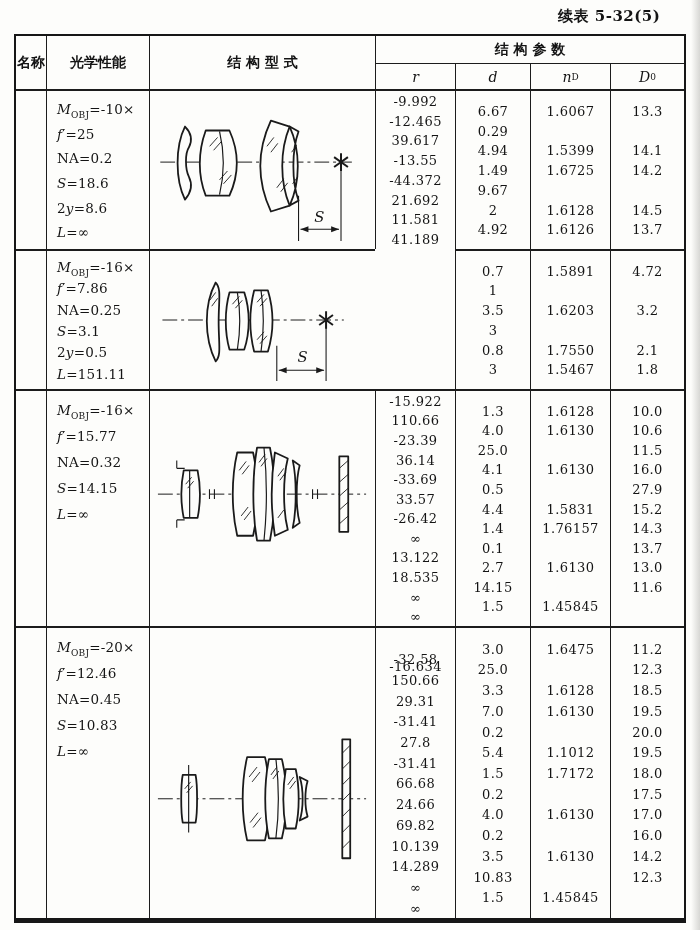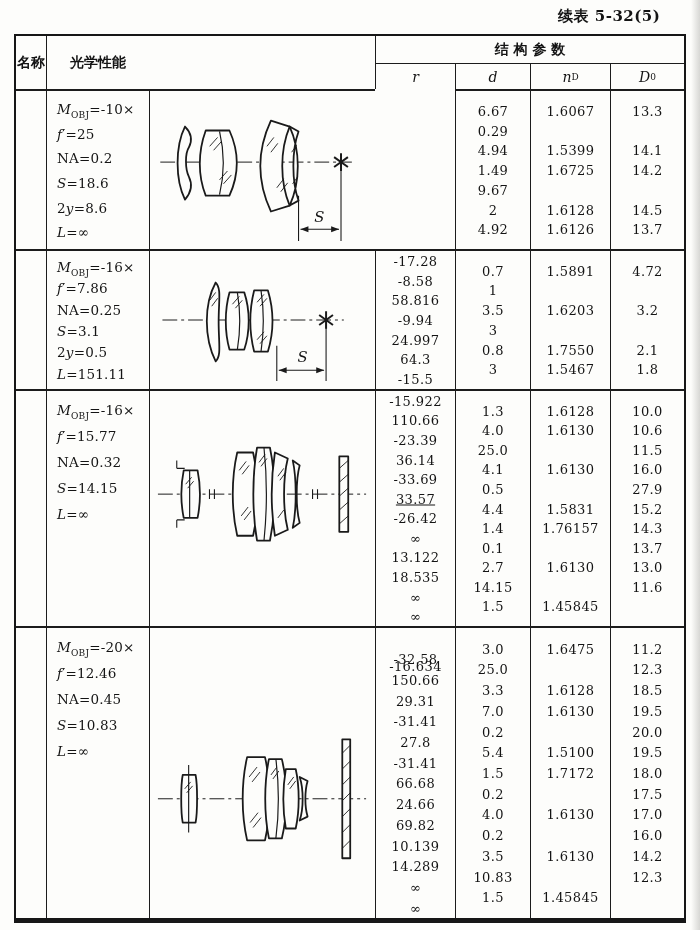--- a/index.html
+++ b/index.html
@@ -52,20 +52,21 @@
 </head>
 <body>
 
 <div class="page-edge"></div>
 
 <div class="caption">续表 5-32(5)</div>
 
 <div id="grid">
   <div class="cell hdr" style="grid-column:1;grid-row:1/3">名称</div>
   <div class="cell hdr bl" style="grid-column:2;grid-row:1/3">光学性能</div>
+  <div class="cell hdr bl" style="grid-column:3;grid-row:1/3">结  构  型  式</div>
   <div class="cell hdr bl" style="grid-column:4/8;grid-row:1">结  构  参  数</div>
   <div class="cell hdr sub bl btt" style="grid-column:4;grid-row:2">
       <i>r</i>
     </div>
   <div class="cell hdr sub bl btt" style="grid-column:5;grid-row:2">
       <i>d</i>
     </div>
   <div class="cell hdr sub bl btt" style="grid-column:6;grid-row:2">
       <i>n</i>
       <sub>D</sub>
@@ -93,20 +94,30 @@
   <path class="lens" d="M141,36 C152,60 152,92 141,116 L150,111 C143,92 143,60 150,41 Z"></path>
   <path class="h" d="M60,56 l8,-9 M64,60 l8,-9 M70,90 l8,-9 M74,94 l8,-9 M118,56 l7,-9 M122,62 l7,-9 M128,98 l7,-9 M132,102 l7,-9 M143,62 l5,-7 M144,94 l5,-7"></path>
   <path class="star" d="M186,67 L200,77 M186,77 L200,67 M193,63 L193,81"></path>
   <line class="thin" x1="193" y1="72" x2="193" y2="152"></line>
   <line class="thin" x1="150" y1="106" x2="150" y2="152"></line>
   <line class="thin" x1="152" y1="140" x2="191" y2="140"></line>
   <path class="arr" d="M152,140 l8,-3 v6 Z M191,140 l-8,-3 v6 Z"></path>
   <text class="slab" x="166" y="133">S</text>
 </svg>
     </div>
+    <div class="cell param-cell bt bl" style="grid-area: 3 / 4;">
+      <span class="val" style="top: 6.25%;">-9.992</span>
+      <span class="val" style="top: 18.75%;">-12.465</span>
+      <span class="val" style="top: 31.25%;">39.617</span>
+      <span class="val" style="top: 43.75%;">-13.55</span>
+      <span class="val" style="top: 56.25%;">-44.372</span>
+      <span class="val" style="top: 68.75%;">21.692</span>
+      <span class="val" style="top: 81.25%;">11.581</span>
+      <span class="val" style="top: 93.75%;">41.189</span>
+    </div>
     <div class="cell param-cell bt bl" style="grid-area: 3 / 5;">
       <span class="val" style="top: 12.5%;">6.67</span>
       <span class="val" style="top: 25%;">0.29</span>
       <span class="val" style="top: 37.5%;">4.94</span>
       <span class="val" style="top: 50%;">1.49</span>
       <span class="val" style="top: 62.5%;">9.67</span>
       <span class="val" style="top: 75%;">2</span>
       <span class="val" style="top: 87.5%;">4.92</span>
     </div>
     <div class="cell param-cell bt bl" style="grid-area: 3 / 6;">
@@ -141,29 +152,20 @@
   <path class="lens" d="M105,40 C100,60 100,82 105,102 L119,102 C125,82 125,60 119,40 Z"></path>
   <path class="edge" d="M112,40 C115,60 115,82 112,102"></path>
   <path class="h" d="M60,50 l6,-8 M62,56 l6,-8 M83,54 l7,-8 M86,58 l7,-8 M108,52 l7,-8 M111,56 l7,-8 M108,90 l7,-8 M111,94 l7,-8"></path>
   <path class="star" d="M171,65 L185,75 M171,75 L185,65 M178,61 L178,79"></path>
   <line class="thin" x1="178" y1="70" x2="178" y2="132"></line>
   <line class="thin" x1="128" y1="96" x2="128" y2="132"></line>
   <line class="thin" x1="130" y1="121" x2="176" y2="121"></line>
   <path class="arr" d="M130,121 l8,-3 v6 Z M176,121 l-8,-3 v6 Z"></path>
   <text class="slab" x="149" y="113">S</text>
 </svg>
-    </div>
-    <div class="cell param-cell bt bl" style="grid-area: 4 / 4;">
-      <span class="val" style="top: 7.14286%;">-17.28</span>
-      <span class="val" style="top: 21.4286%;">-8.58</span>
-      <span class="val" style="top: 35.7143%;">58.816</span>
-      <span class="val" style="top: 50%;">-9.94</span>
-      <span class="val" style="top: 64.2857%;">24.997</span>
-      <span class="val" style="top: 78.5714%;">64.3</span>
-      <span class="val" style="top: 92.8571%;">-15.5</span>
     </div>
     <div class="cell param-cell bt bl" style="grid-area: 4 / 5;">
       <span class="val" style="top: 14.2857%;">0.7</span>
       <span class="val" style="top: 28.5714%;">1</span>
       <span class="val" style="top: 42.8571%;">3.5</span>
       <span class="val" style="top: 57.1429%;">3</span>
       <span class="val" style="top: 71.4286%;">0.8</span>
       <span class="val" style="top: 85.7143%;">3</span>
     </div>
     <div class="cell param-cell bt bl" style="grid-area: 4 / 6;">
@@ -204,21 +206,21 @@
   <rect class="lens" x="191" y="66" width="9" height="76"></rect>
   <path class="h" d="M191,78 l9,-8 M191,92 l9,-8 M191,106 l9,-8 M191,120 l9,-8 M191,134 l9,-8"></path>
 </svg>
     </div>
     <div class="cell param-cell bt bl" style="grid-area: 5 / 4;">
       <span class="val" style="top: 4.16667%;">-15.922</span>
       <span class="val" style="top: 12.5%;">110.66</span>
       <span class="val" style="top: 20.8333%;">-23.39</span>
       <span class="val" style="top: 29.1667%;">36.14</span>
       <span class="val" style="top: 37.5%;">-33.69</span>
-      <span class="val" style="top: 45.8333%; text-decoration: underline;">33.57</span>
+      <span class="val" style="top: 45.8333%;">33.57</span>
       <span class="val" style="top: 54.1667%;">-26.42</span>
       <span class="val" style="top: 62.5%;">∞</span>
       <span class="val" style="top: 70.8333%;">13.122</span>
       <span class="val" style="top: 79.1667%;">18.535</span>
       <span class="val" style="top: 87.5%;">∞</span>
       <span class="val" style="top: 95.8333%;">∞</span>
     </div>
     <div class="cell param-cell bt bl" style="grid-area: 5 / 5;">
       <span class="val" style="top: 8.33333%;">1.3</span>
       <span class="val" style="top: 16.6667%;">4.0</span>
@@ -306,21 +308,21 @@
       <span class="val" style="top: 64.2857%;">4.0</span>
       <span class="val" style="top: 71.4286%;">0.2</span>
       <span class="val" style="top: 78.5714%;">3.5</span>
       <span class="val" style="top: 85.7143%;">10.83</span>
       <span class="val" style="top: 92.8571%;">1.5</span>
     </div>
     <div class="cell param-cell bt bl" style="grid-area: 6 / 6;">
       <span class="val" style="top: 7.14286%;">1.6475</span>
       <span class="val" style="top: 21.4286%;">1.6128</span>
       <span class="val" style="top: 28.5714%;">1.6130</span>
-      <span class="val" style="top: 42.8571%;">1.5100</span>
+      <span class="val" style="top: 42.8571%;">1.1012</span>
       <span class="val" style="top: 50%;">1.7172</span>
       <span class="val" style="top: 64.2857%;">1.6130</span>
       <span class="val" style="top: 78.5714%;">1.6130</span>
       <span class="val" style="top: 92.8571%;">1.45845</span>
     </div>
     <div class="cell param-cell bt bl" style="grid-area: 6 / 7;">
       <span class="val" style="top: 7.14286%;">11.2</span>
       <span class="val" style="top: 14.2857%;">12.3</span>
       <span class="val" style="top: 21.4286%;">18.5</span>
       <span class="val" style="top: 28.5714%;">19.5</span>

